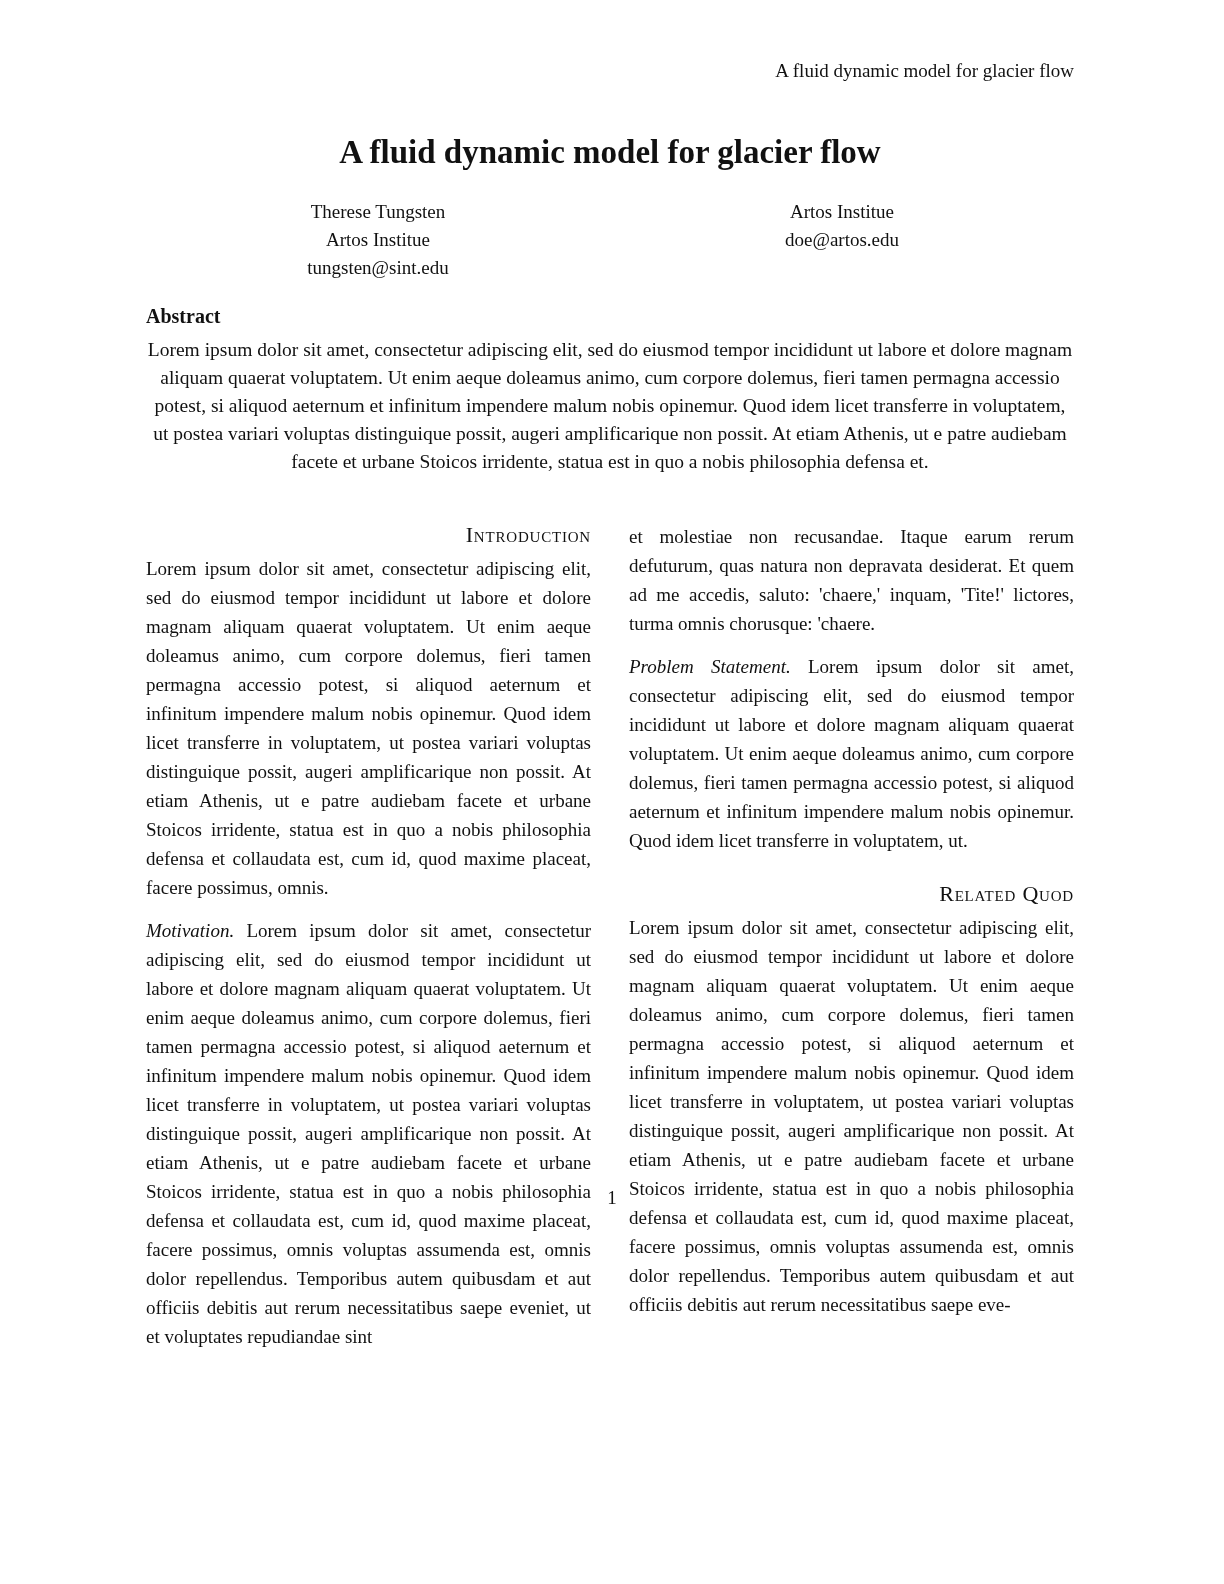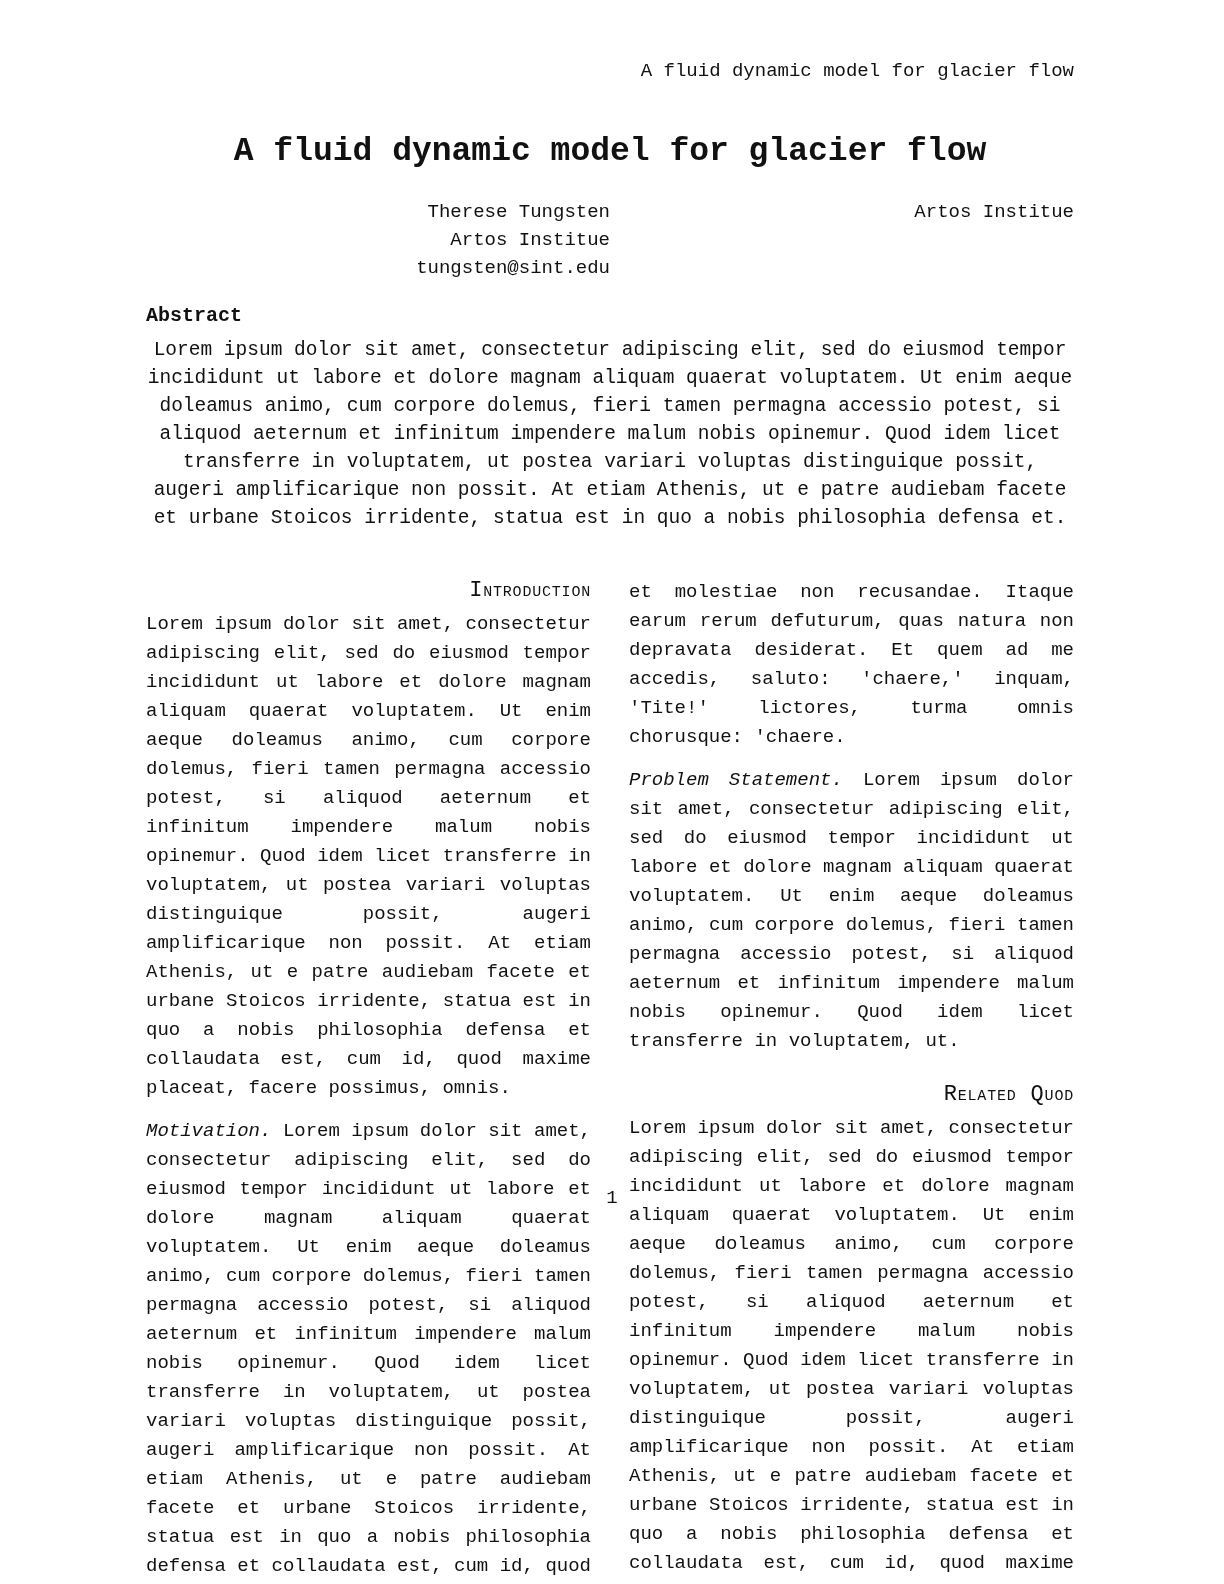--- a/index.html
+++ b/index.html
@@ -10,42 +10,41 @@
     font-family: "Liberation Serif", "DejaVu Serif", serif;
     color: #111111;
     position: relative;
     overflow: hidden;
   }
   .page {
     position: relative;
     width: 1224px;
     height: 1264px;
     padding: 0 150px 12px 146px;
-    font-family: Liberation Mono, monospace;
   }
   .running-header {
     padding-top: 59px;
     text-align: right;
     font-size: 19px;
     line-height: 24px;
   }
   .paper-title {
     margin-top: 50px;
     text-align: center;
     font-size: 33px;
     font-weight: bold;
     line-height: 38px;
   }
   .authors {
     margin-top: 27px;
     display: flex;
   }
   .author {
     flex: 1 1 0;
-    text-align: right;
+    text-align: center;
     font-size: 19px;
     line-height: 28px;
   }
   .abstract-heading {
     margin-top: 22px;
     font-size: 20px;
     font-weight: bold;
     line-height: 24px;
   }
   .abstract-text {
@@ -100,20 +99,21 @@
   <h1 class="paper-title">A fluid dynamic model for glacier flow</h1>
 
   <div class="authors">
     <div class="author">
       <div>Therese Tungsten</div>
       <div>Artos Institue</div>
       <div>tungsten@sint.edu</div>
     </div>
     <div class="author">
       <div>Artos Institue</div>
+      <div>doe@artos.edu</div>
     </div>
   </div>
 
   <div class="abstract-heading">Abstract</div>
 
   <div class="abstract-text">Lorem ipsum dolor sit amet, consectetur adipiscing elit, sed do eiusmod tempor incididunt ut labore et dolore magnam aliquam quaerat voluptatem. Ut enim aeque doleamus animo, cum corpore dolemus, fieri tamen permagna accessio potest, si aliquod aeternum et infinitum impendere malum nobis opinemur. Quod idem licet transferre in voluptatem, ut postea variari voluptas distinguique possit, augeri amplificarique non possit. At etiam Athenis, ut e patre audiebam facete et urbane Stoicos irridente, statua est in quo a nobis philosophia defensa et.</div>
 
   <div class="columns">
 
     <div class="col">

